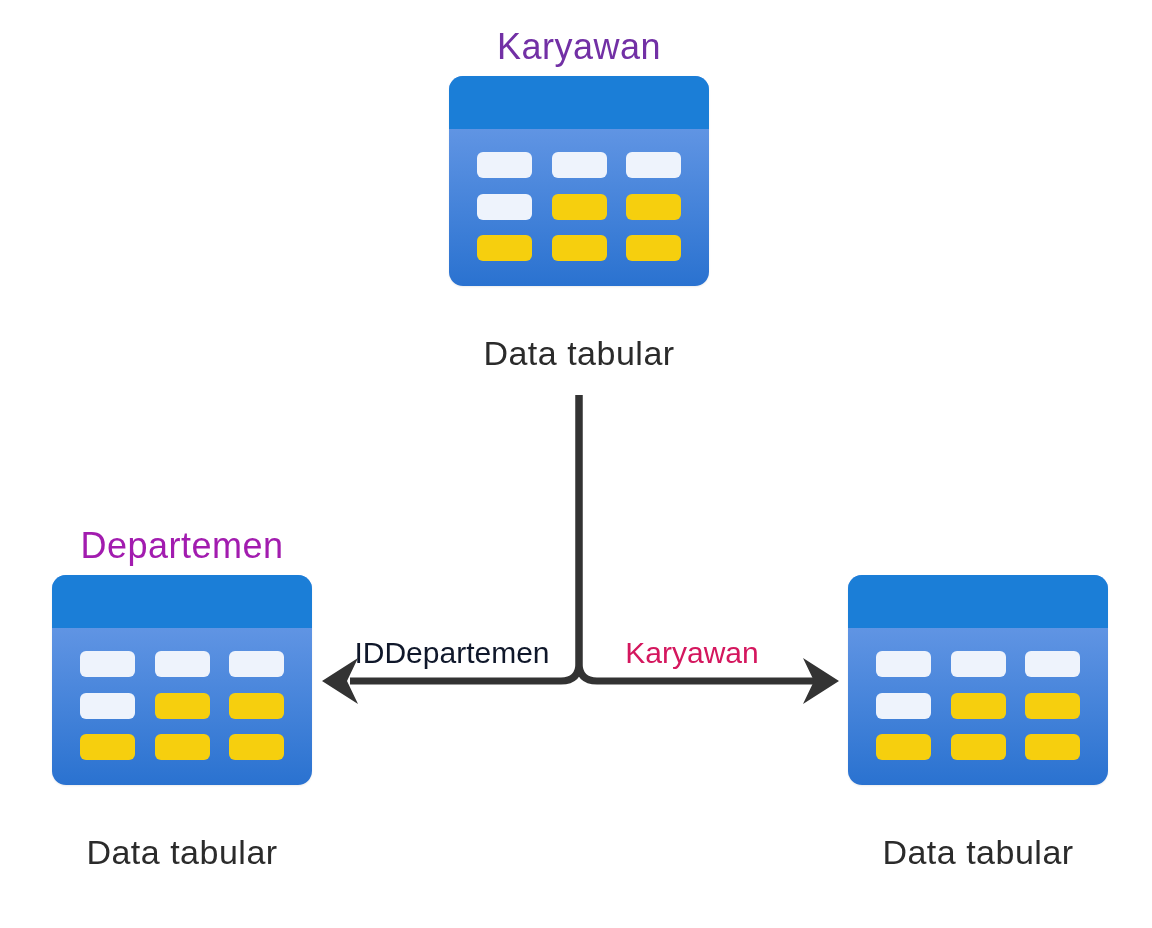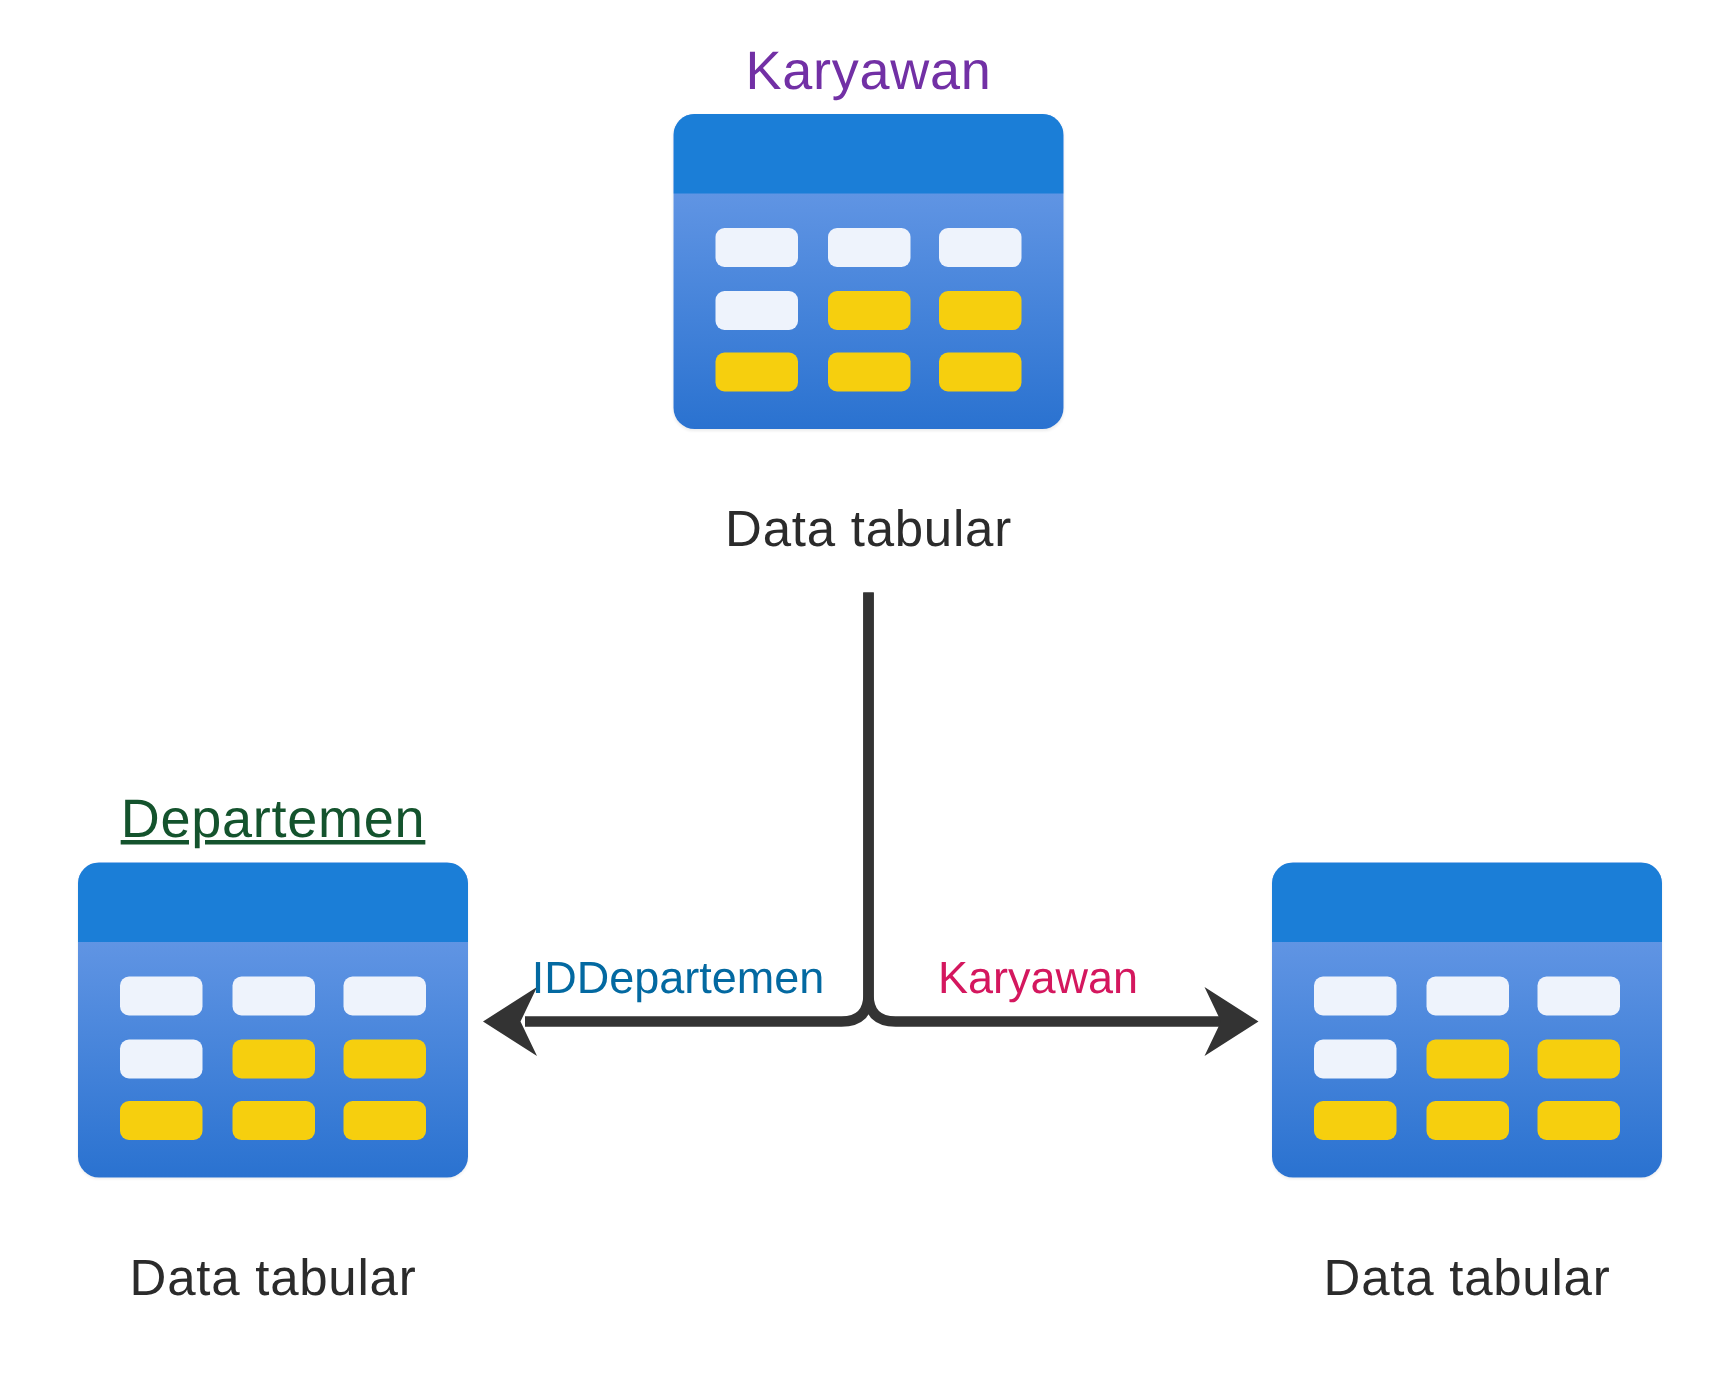--- a/index.html
+++ b/index.html
@@ -48,21 +48,21 @@
 
 <div class="canvas">
 
   <svg class="connector" width="1152" height="928" viewBox="0 0 1152 928">
     <path d="M579,395 L579,663 Q579,681 561,681 L350,681" fill="none" stroke="#333333" stroke-width="7"></path>
     <path d="M579,395 L579,663 Q579,681 597,681 L816,681" fill="none" stroke="#333333" stroke-width="7"></path>
     <polygon points="322,681 358,658 347,681 358,704" fill="#333333"></polygon>
     <polygon points="839,681 803,658 814,681 803,704" fill="#333333"></polygon>
   </svg>
 
-  <div class="conn-label" style="left: 452px; top: 636px; color: #0369a1;">IDDepartemen</div>
+  <div class="conn-label" style="left: 452px; top: 636px; color: #0f172a;">IDDepartemen</div>
   <div class="conn-label" style="left: 692px; top: 636px; color: rgb(212, 23, 94);">Karyawan</div>
 
   <div class="entity" style="left:449px;top:76px;border-radius:32px;">
     <div class="entity-title" style="color: rgb(114, 48, 165);">Karyawan</div>
     <div class="tbl-icon" style="background: linear-gradient(rgb(114, 160, 234) 0%, rgb(42, 114, 208) 100%);">
       <div class="tbl-header" style="background: rgb(27, 126, 215);"></div>
       <div class="tbl-body">
           <div class="tbl-row">
             <div class="tbl-cell" style="background: rgb(238, 243, 252);"></div>
             <div class="tbl-cell" style="background: rgb(238, 243, 252);"></div>
@@ -77,21 +77,21 @@
             <div class="tbl-cell" style="background: rgb(246, 207, 14);"></div>
             <div class="tbl-cell" style="background: rgb(246, 207, 14);"></div>
             <div class="tbl-cell" style="background: rgb(246, 207, 14);"></div>
           </div>
         </div>
     </div>
     <div class="entity-caption">Data tabular</div>
   </div>
 
   <div class="entity" style="left:52px;top:575px;">
-    <div class="entity-title" style="color: #14532d; text-decoration: underline;">Departemen</div>
+    <div class="entity-title" style="color: #a21caf;">Departemen</div>
     <div class="tbl-icon" style="background: linear-gradient(rgb(114, 160, 234) 0%, rgb(42, 114, 208) 100%);">
       <div class="tbl-header" style="background: rgb(27, 126, 215);"></div>
       <div class="tbl-body">
           <div class="tbl-row">
             <div class="tbl-cell" style="background: rgb(238, 243, 252);"></div>
             <div class="tbl-cell" style="background: rgb(238, 243, 252);"></div>
             <div class="tbl-cell" style="background: rgb(238, 243, 252);"></div>
           </div>
           <div class="tbl-row">
             <div class="tbl-cell" style="background: rgb(238, 243, 252);"></div>

